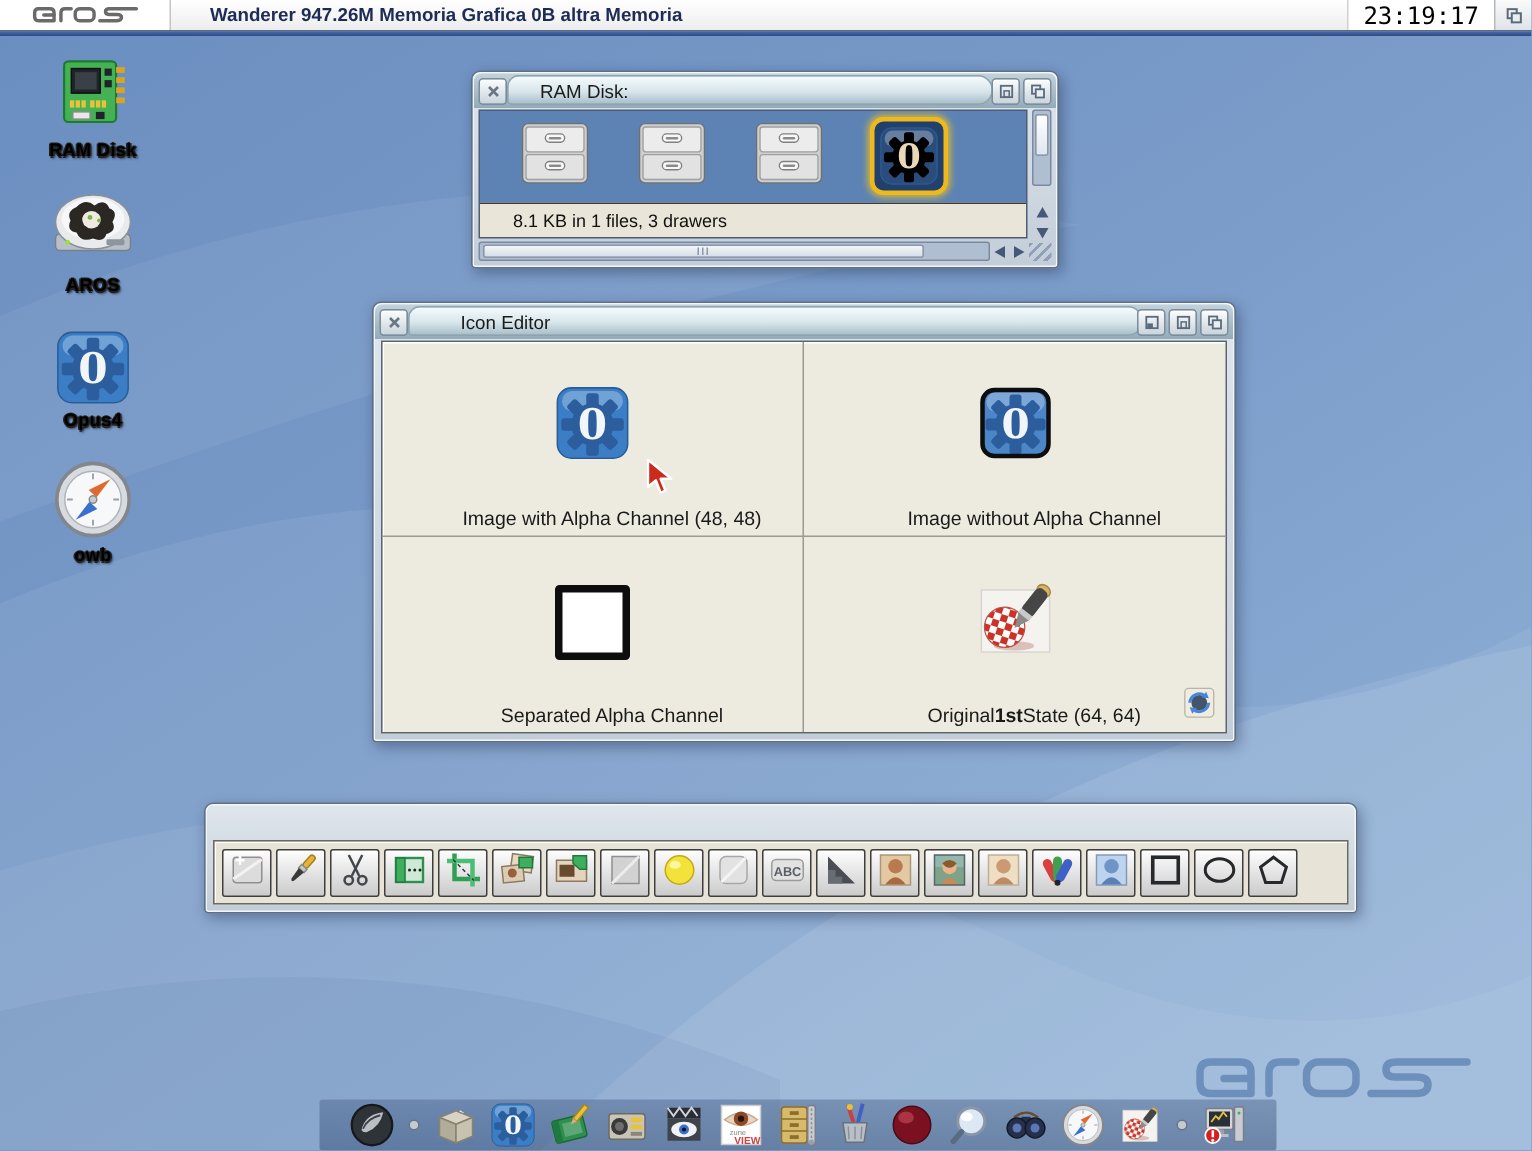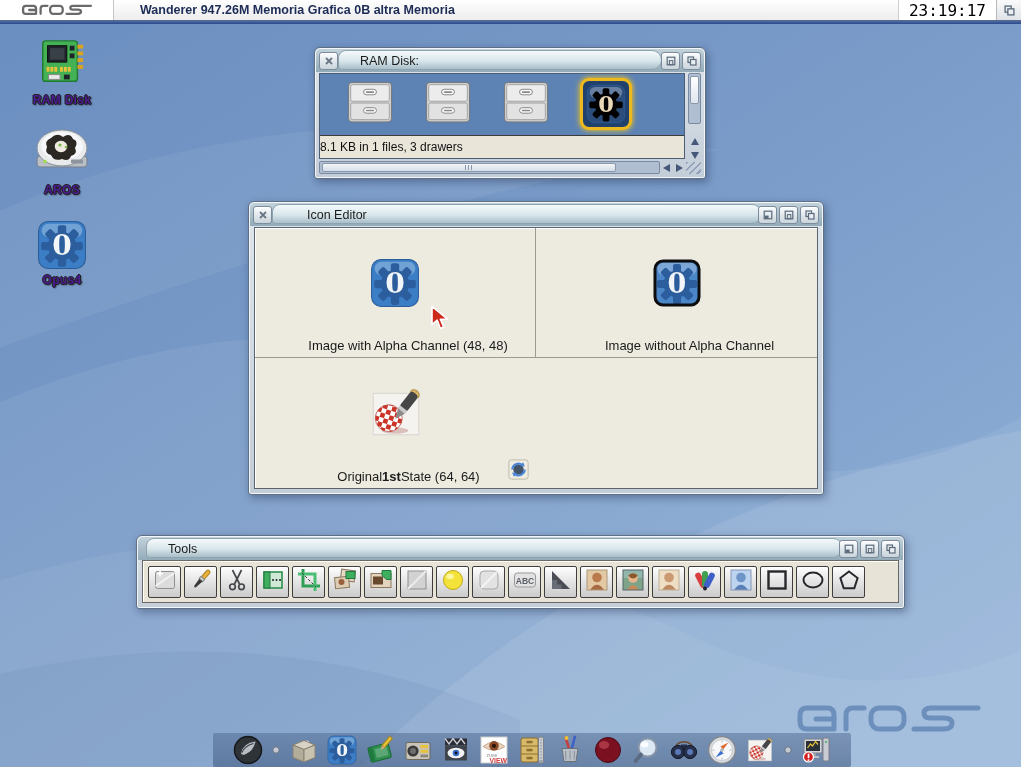--- a/index.html
+++ b/index.html
@@ -20,21 +20,21 @@
   .mb-depth{width:24px;display:flex;align-items:center;justify-content:center;
     background:linear-gradient(#fafafa,#dfe3e8);border-left:1px solid #b8b8b8;}
   #mb-underline{position:absolute;left:0;top:21px;width:1021px;height:3px;z-index:59;
     background:linear-gradient(#4a6aa8,#2c4a88);}
 
   
   #desktop-icons{position:absolute;left:16px;top:34px;width:92px;z-index:2;
     display:flex;flex-direction:column;gap:17px;}
   .dicon{display:flex;flex-direction:column;align-items:center;gap:3px;cursor:default;}
   .dicon .art{height:56px;display:flex;align-items:flex-end;justify-content:center;}
-  .dicon .lbl{font-size:12px;font-weight:bold;color:#4c1d95;letter-spacing:.3px;
+  .dicon .lbl{font-size:12px;font-weight:bold;color:#000000;letter-spacing:.3px;
     text-shadow:1px 0 0 #222,-1px 0 0 #222,0 1px 0 #222,0 -1px 0 #222,1px 1px 2px #000;}
 
   
   .window{position:absolute;background:linear-gradient(#dfe6ec,#c3cdd8);
     border:1px solid #5f6f85;border-radius:6px 6px 3px 3px;
     box-shadow:inset 0 0 0 1px #f2f6f9, 2px 3px 9px rgba(10,20,50,.35);}
   .titlebar{position:absolute;left:1px;right:1px;top:1px;height:23px;border-radius:5px 5px 0 0;
     background:linear-gradient(#c2d2da,#93abb9);}
   .tb-pill{position:absolute;top:1px;bottom:2px;background:linear-gradient(#f4fafc,#d8e6eb 55%,#a9bfca);
     border:1px solid #8fa3ae;border-radius:11px 14px 14px 5px;}
@@ -49,21 +49,21 @@
   
   #ram-window{left:314px;top:47px;width:390px;height:130px;z-index:10;}
   .ram-body{position:absolute;left:4px;right:4px;top:25px;bottom:4px;}
   .ram-main{position:absolute;left:0;top:0;right:16px;bottom:15px;border:1px solid #4d5d75;}
   .ram-iconfield{position:absolute;left:0;right:0;top:0;bottom:23px;background:#5d83b5;
     display:flex;align-items:flex-start;padding:4px 0 0 26px;gap:30px;}
   .ram-ic{width:48px;height:48px;display:flex;align-items:center;justify-content:center;}
   .ram-ic.sel{background:#21406b;border:3px solid #edb91e;border-radius:9px;
     box-shadow:0 0 5px 1px rgba(245,195,25,.85);width:46px;height:46px;}
   .ram-status{position:absolute;left:0;right:0;bottom:0;height:22px;background:#e9e5d9;
-    border-top:1px solid #3c3c3c;display:flex;align-items:center;padding-left:0;
+    border-top:1px solid #3c3c3c;display:flex;align-items:center;padding-left:22px;
     font-size:12px;color:#111;}
   .ram-vscroll{position:absolute;right:0;top:0;width:13px;bottom:15px;display:flex;
     flex-direction:column;align-items:center;}
   .vtrack{width:11px;height:58px;background:#b0bed2;border:1px solid #7a8aa2;border-radius:2px;position:relative;}
   .vthumb{position:absolute;left:1px;right:1px;top:2px;height:26px;background:linear-gradient(#ffffff,#dfe6ee);
     border:1px solid #8a98ac;border-radius:2px;}
   .varrows{margin-top:14px;display:flex;flex-direction:column;gap:7px;align-items:center;}
   .ram-hscroll{position:absolute;left:0;right:0;bottom:0;height:13px;display:flex;align-items:center;gap:3px;}
   .htrack{flex:1;height:11px;background:#b0bed2;border:1px solid #7a8aa2;border-radius:2px;position:relative;}
   .hthumb{position:absolute;top:1px;bottom:1px;left:2px;width:86%;background:linear-gradient(#f4f7fa,#d5dde6);
@@ -214,20 +214,38 @@
                 <rect x="-4" y="10" width="8" height="10" rx="2"></rect>
       <rect x="-20" y="-4" width="10" height="8" rx="2"></rect>
                 <rect x="10" y="-4" width="10" height="8" rx="2"></rect>
     </g>
     <circle r="13.5"></circle>
   </g>
   <text x="24" y="34" text-anchor="middle" font-family="DejaVu Serif,serif" font-size="27" font-weight="bold" fill="#f3f6f9">0</text>
   </svg>
         </div>
     <div class="lbl">Opus4</div>
+      </div>
+      <div class="dicon">
+        <div class="art">
+          <svg width="54" height="54" viewBox="0 0 56 56">
+  <circle cx="28" cy="28" r="25" fill="#d7dade" stroke="#83878c" stroke-width="2.5"></circle>
+  <circle cx="28" cy="28" r="19.5" fill="#f7f8f9" stroke="#b0b4b8"></circle>
+  <g stroke="#9aa0a6" stroke-width="1.3">
+    <line x1="28" y1="10" x2="28" y2="14"></line>
+              <line x1="28" y1="42" x2="28" y2="46"></line>
+    <line x1="10" y1="28" x2="14" y2="28"></line>
+              <line x1="42" y1="28" x2="46" y2="28"></line>
+            </g>
+  <polygon points="40,14 30.5,26.5 25,21.5" fill="#e06a2e"></polygon>
+  <polygon points="16,42 25.5,29.5 31,34.5" fill="#3a6fd0"></polygon>
+  <circle cx="28" cy="28" r="2.6" fill="#c8ccd0" stroke="#888"></circle>
+          </svg>
+        </div>
+    <div class="lbl">owb</div>
       </div>
     </div>
 
   <div class="window" id="ram-window">
     <div class="titlebar">
       <div class="tb-pill" style="left:22px;right:42px;"></div>
       <div class="gadget tb-close">
         <svg width="10" height="10" viewBox="0 0 10 10">
             <path d="M2,2 L8,8 M8,2 L2,8" stroke="#6a7684" stroke-width="1.8"></path>
           </svg>
@@ -404,20 +422,26 @@
                     <rect x="10" y="-4" width="10" height="8" rx="2"></rect>
     </g>
     <circle r="13.5"></circle>
   </g>
   <text x="24" y="34" text-anchor="middle" font-family="DejaVu Serif,serif" font-size="27" font-weight="bold" fill="#f3f6f9">0</text>
   <rect x="2" y="2" width="44" height="44" rx="8" fill="none" stroke="#0d0d0d" stroke-width="3"></rect>
               </svg></span>
           </div>
     <div class="q-label">Image without Alpha Channel</div>
         </div>
+        <div class="quad bR">
+          <div class="q-art">
+            <div class="alpha-square"></div>
+          </div>
+    <div class="q-label">Separated Alpha Channel</div>
+        </div>
         <div class="quad">
           <div class="q-art">
             <span><svg width="60" height="60" viewBox="0 0 58 58">
   <rect x="7" y="10" width="44" height="40" fill="#f4f3f0" stroke="#d8d6d0"></rect>
   <defs>
                   <pattern id="chk1" width="9" height="9" patternUnits="userSpaceOnUse" patternTransform="rotate(18)">
     <rect width="9" height="9" fill="#fdfdfd"></rect>
                     <rect width="4.5" height="4.5" fill="#cc3327"></rect>
     <rect x="4.5" y="4.5" width="4.5" height="4.5" fill="#cc3327"></rect>
                   </pattern>
@@ -439,44 +463,20 @@
     <path d="M4.8,12 a7.2,7.2 0 0 1 11.5,-5.3" fill="none" stroke="#4a86d8" stroke-width="2.3"></path>
     <polygon points="17.3,3.6 19.3,8.6 13.8,8" fill="#4a86d8"></polygon>
     <path d="M19.2,12 a7.2,7.2 0 0 1 -11.5,5.3" fill="none" stroke="#4a86d8" stroke-width="2.3"></path>
     <polygon points="6.7,20.4 4.7,15.4 10.2,16" fill="#4a86d8"></polygon>
             </svg></span>
         </div>
       </div>
   </div>
 
   <div class="window" id="tools-window">
-    <div class="titlebar">
-      <div class="tb-pill" style="left:8px;right:60px;"></div>
-      <div class="tb-title" style="left:30px;">Tools</div>
-      <div class="tb-right" id="tools-gadgets">
-          <div class="gadget">
-            <svg width="10" height="10" viewBox="0 0 10 10">
-              <rect x="1.2" y="1.2" width="7.6" height="7.6" fill="none" stroke="#5a6a7a" stroke-width="1.2"></rect>
-              <rect x="1.8" y="5.6" width="3.8" height="3.2" fill="#5a6a7a"></rect>
-            </svg>
-          </div>
-          <div class="gadget">
-            <svg width="10" height="10" viewBox="0 0 10 10">
-              <rect x="1.2" y="1.2" width="7.6" height="7.6" fill="none" stroke="#5a6a7a" stroke-width="1.2"></rect>
-              <rect x="3.4" y="4.6" width="3.4" height="4.2" fill="none" stroke="#5a6a7a"></rect>
-            </svg>
-          </div>
-          <div class="gadget">
-            <svg width="10" height="10" viewBox="0 0 10 10">
-              <rect x="1" y="1" width="5.5" height="5.5" fill="none" stroke="#5a6a7a" stroke-width="1.2"></rect>
-              <rect x="3.5" y="3.5" width="5.5" height="5.5" fill="#e8eef2" stroke="#5a6a7a" stroke-width="1.2"></rect>
-            </svg>
-          </div>
-        </div>
-    </div>
     <div class="tools-body" id="tools-body">
         <button class="tool-btn">
           <span><svg width="26" height="26" viewBox="0 0 26 26">
               <rect x="3.5" y="4.5" width="19" height="17" rx="2" fill="#dcdcdc" stroke="#8f8f8f"></rect>
               <path d="M3.5,19 L22.5,6" stroke="#f2f2f2" stroke-width="2" fill="none"></path>
               <path d="M8,3.5 L8,9.5 M5,6.5 L11,6.5" stroke="#ffffff" stroke-width="1.7"></path>
             </svg></span>
         </button>
         <button class="tool-btn">
           <span><svg width="26" height="26" viewBox="0 0 26 26">

